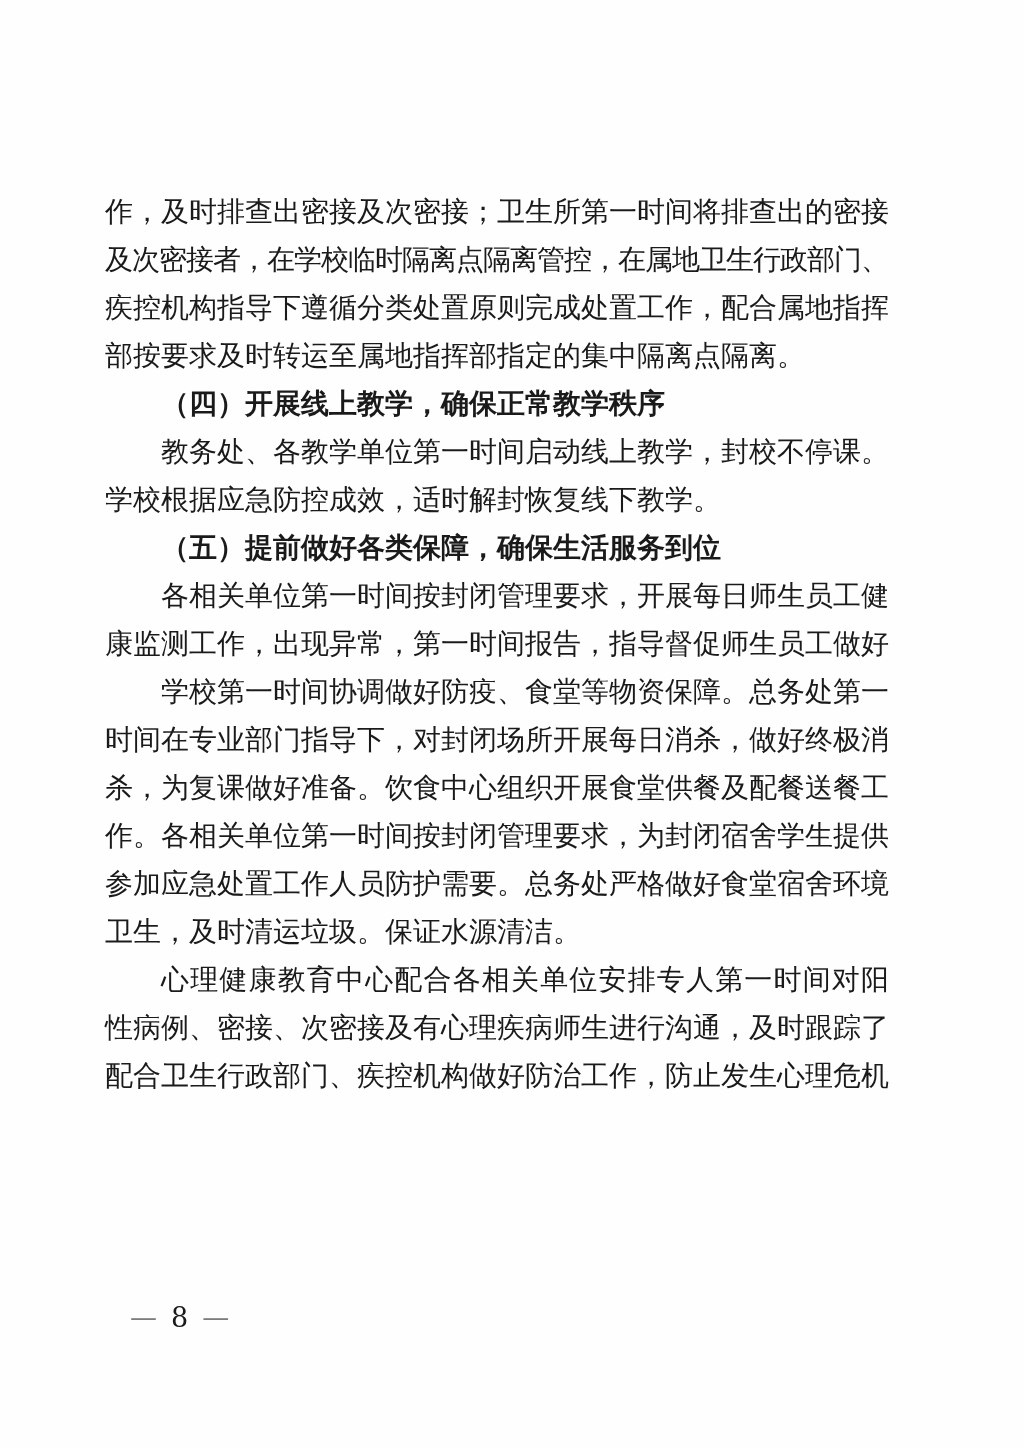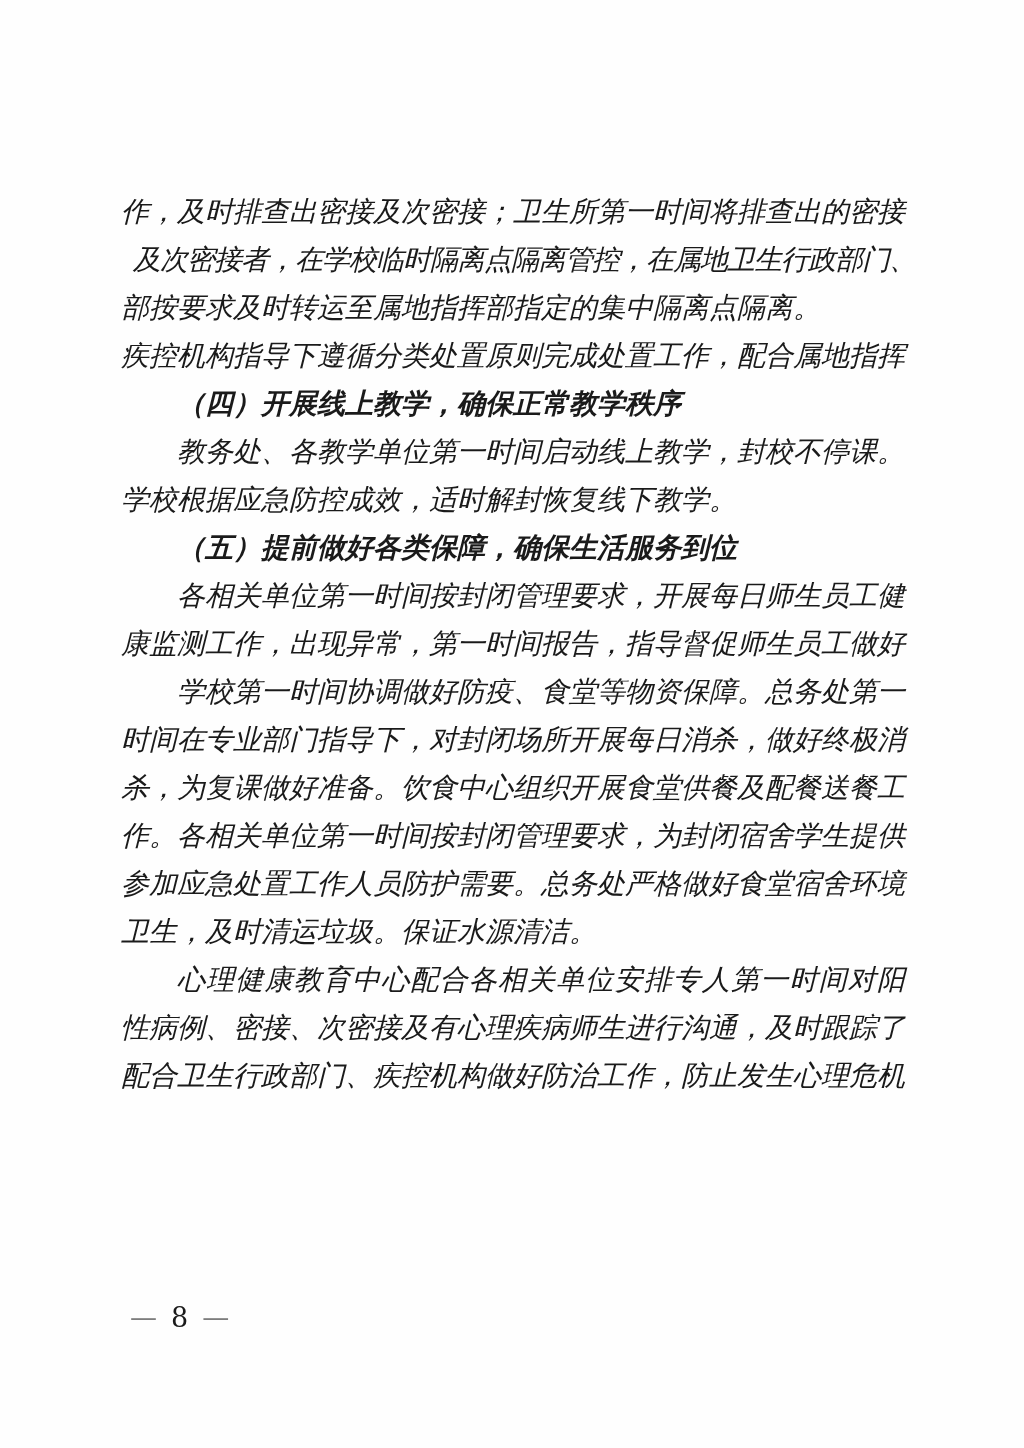--- a/index.html
+++ b/index.html
@@ -15,24 +15,23 @@
   .page {
     position: relative;
     width: 1024px;
     height: 1448px;
     background: #fefefe;
     color: #1a1a1a;
     overflow: hidden;
   }
   .content {
     position: absolute;
-    left: 121px;
+    left: 105px;
     top: 188px;
     width: 784px;
-    font-style: italic;
   }
   .line {
     height: 48px;
     line-height: 48px;
     font-size: 28px;
     letter-spacing: 0;
     text-align: justify;
     text-align-last: justify;
     color: #1a1a1a;
   }
@@ -41,21 +40,20 @@
     text-align-last: left;
   }
   .line.indent {
     text-indent: 56px;
   }
   .line.compress {
     white-space: nowrap;
     letter-spacing: -1px;
     text-align: right;
     text-align-last: left;
-    margin-left: 12px;
   }
   .line.heading {
     font-weight: 600;
   }
   .footer {
     position: absolute;
     left: 130px;
     top: 1298px;
     height: 40px;
     line-height: 40px;
@@ -73,22 +71,22 @@
   }
 </style>
 </head>
 <body>
 
 <div class="page">
 
   <div class="content">
     <div class="line">作，及时排查出密接及次密接；卫生所第一时间将排查出的密接</div>
     <div class="line compress">及次密接者，在学校临时隔离点隔离管控，在属地卫生行政部门、</div>
+    <div class="line">疾控机构指导下遵循分类处置原则完成处置工作，配合属地指挥</div>
     <div class="line end">部按要求及时转运至属地指挥部指定的集中隔离点隔离。</div>
-    <div class="line">疾控机构指导下遵循分类处置原则完成处置工作，配合属地指挥</div>
     <div class="line end indent heading">（四）开展线上教学，确保正常教学秩序</div>
     <div class="line indent">教务处、各教学单位第一时间启动线上教学，封校不停课。</div>
     <div class="line end">学校根据应急防控成效，适时解封恢复线下教学。</div>
     <div class="line end indent heading">（五）提前做好各类保障，确保生活服务到位</div>
     <div class="line indent">各相关单位第一时间按封闭管理要求，开展每日师生员工健</div>
     <div class="line">康监测工作，出现异常，第一时间报告，指导督促师生员工做好</div>
     <div class="line indent">学校第一时间协调做好防疫、食堂等物资保障。总务处第一</div>
     <div class="line">时间在专业部门指导下，对封闭场所开展每日消杀，做好终极消</div>
     <div class="line">杀，为复课做好准备。饮食中心组织开展食堂供餐及配餐送餐工</div>
     <div class="line">作。各相关单位第一时间按封闭管理要求，为封闭宿舍学生提供</div>

